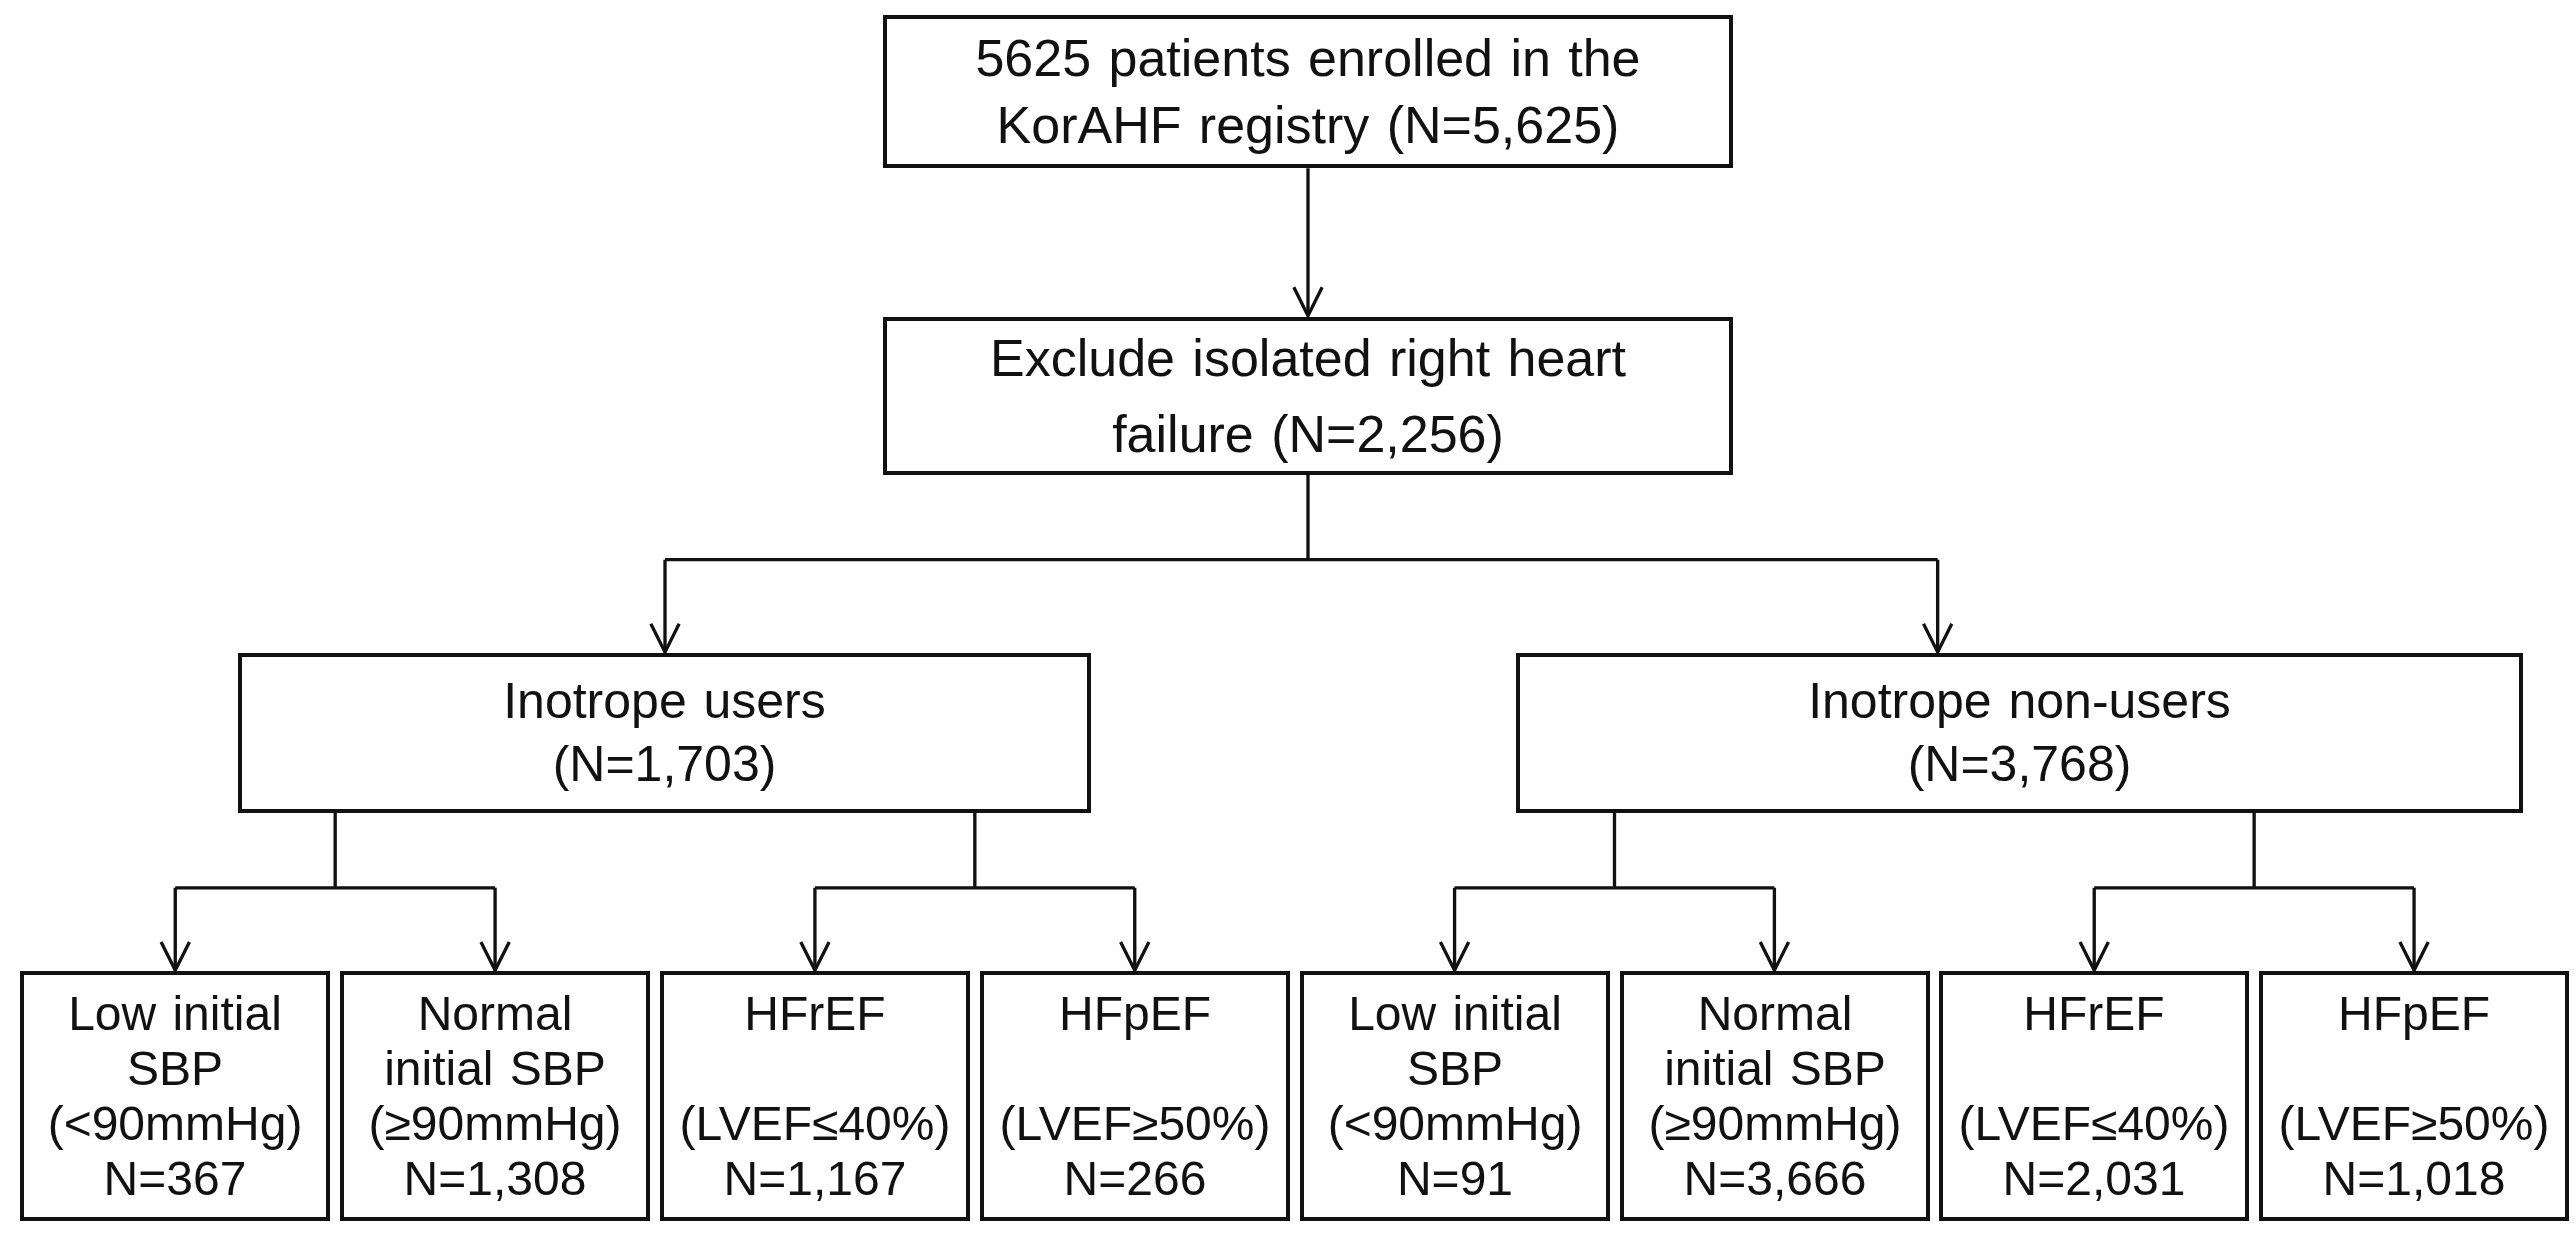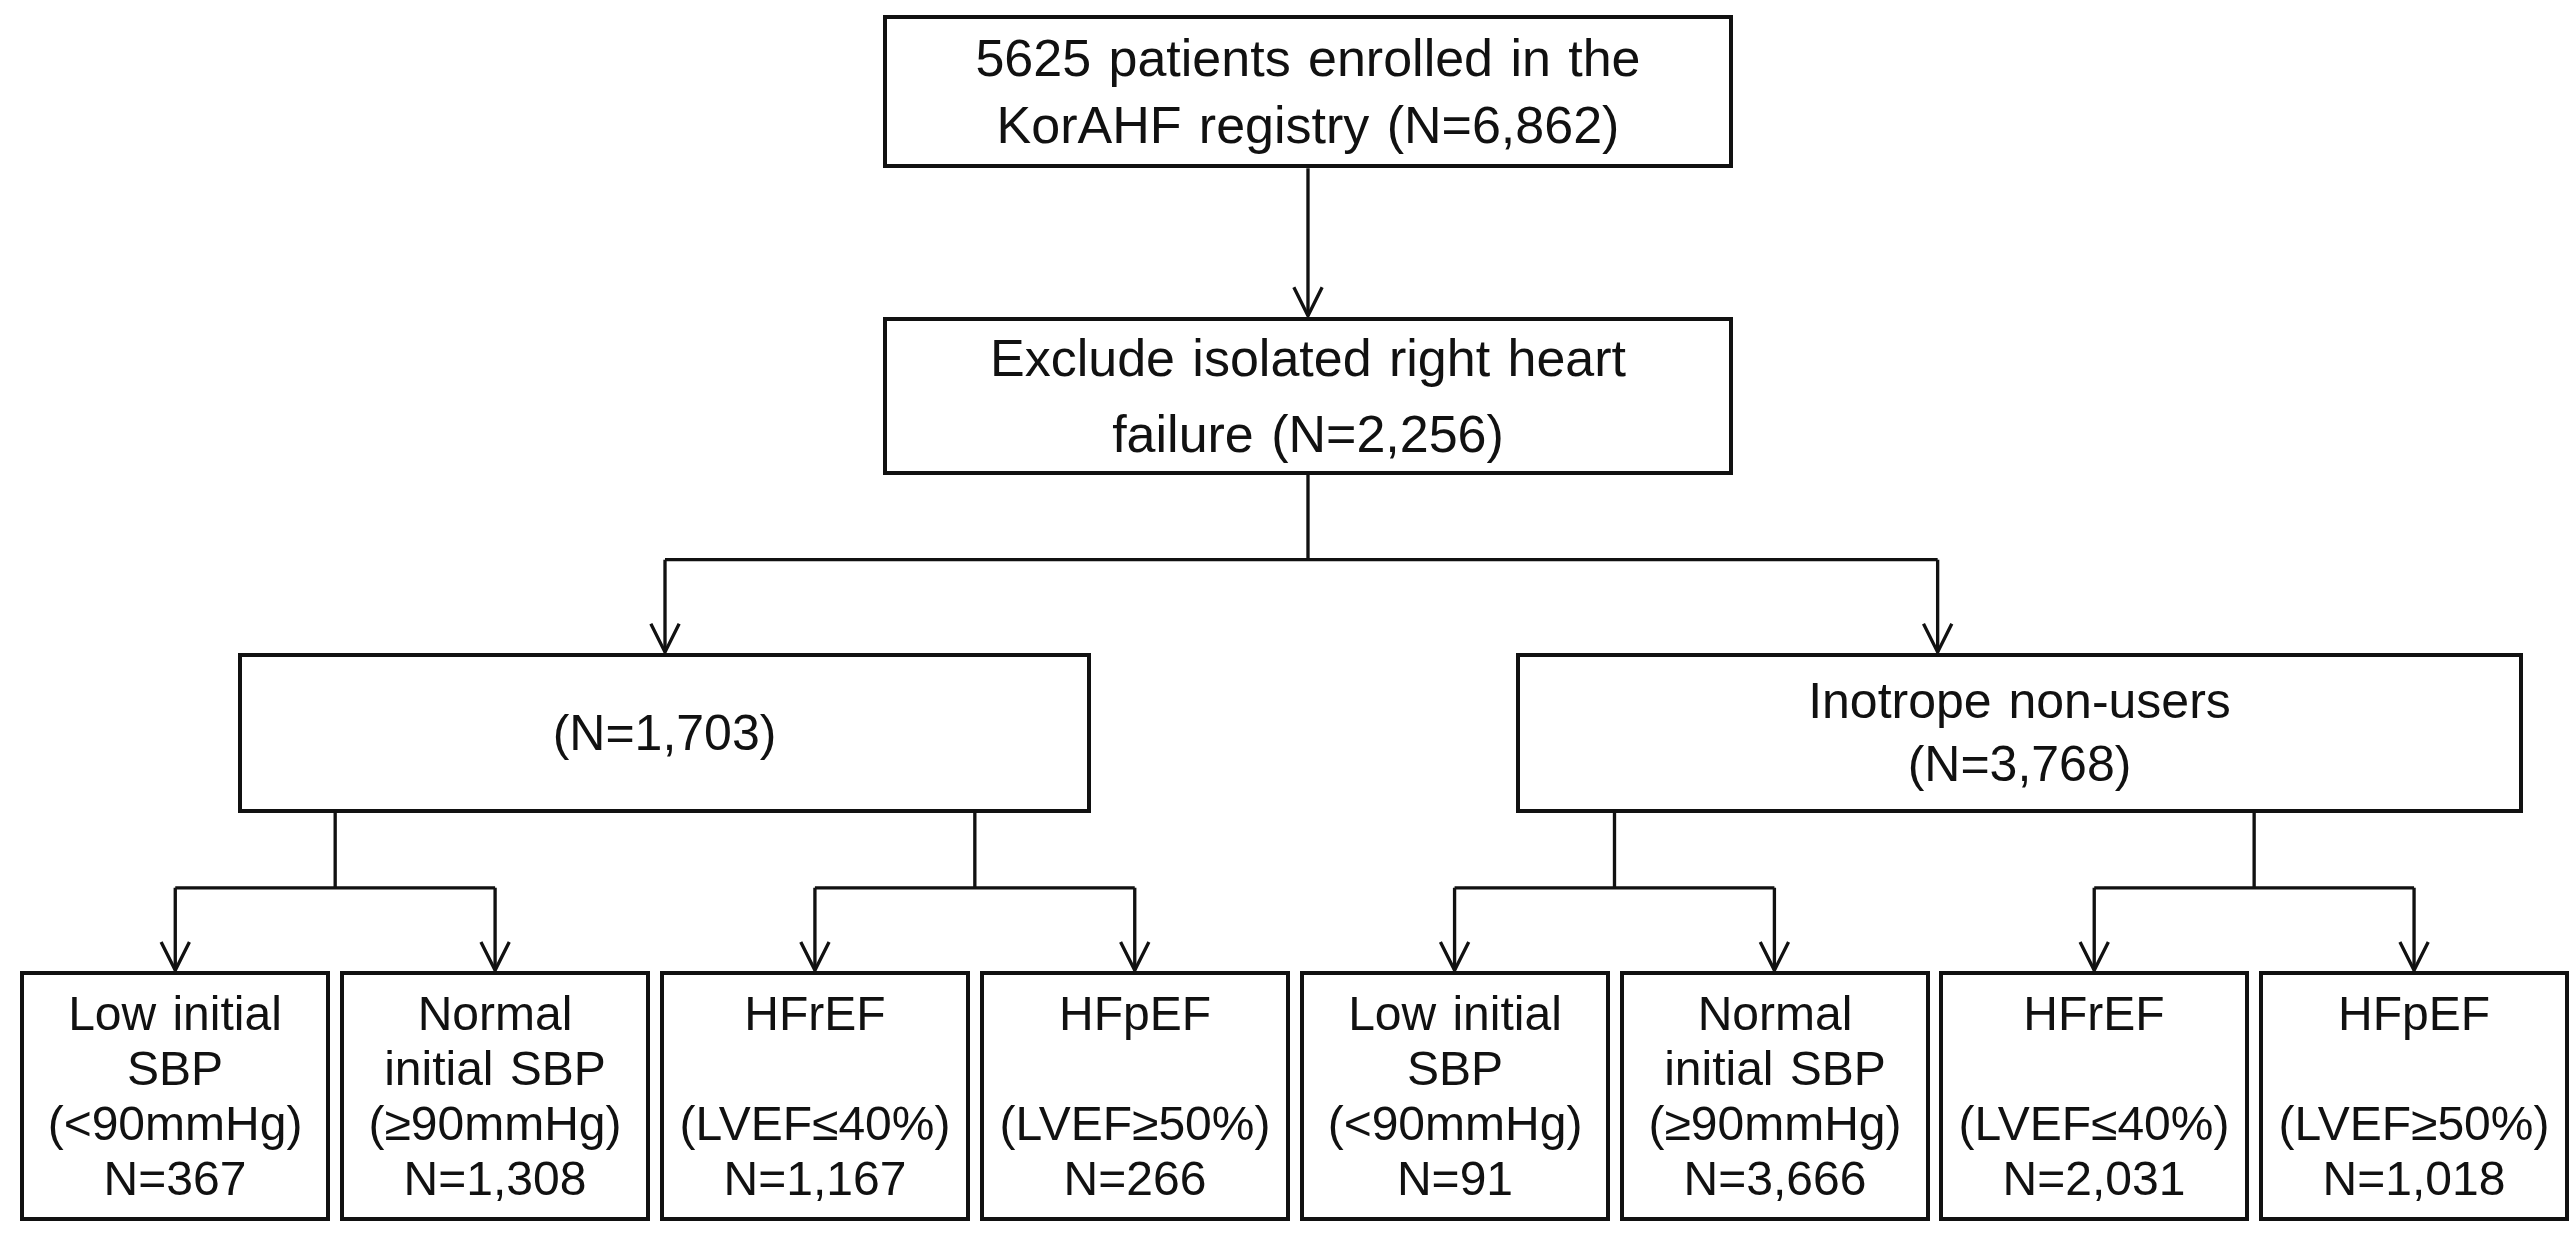--- a/index.html
+++ b/index.html
@@ -54,29 +54,30 @@
              M961 1131 L978 1165 L995 1131
              M1345 1131 L1362 1165 L1379 1131
              M1729 1131 L1746 1165 L1763 1131
              M2113 1131 L2130 1165 L2147 1131
              M2497 1131 L2514 1165 L2531 1131
              M2881 1131 L2898 1165 L2915 1131"></path>
   </svg>
 
   <div class="box lv12" style="left:883px;top:15px;width:850px;height:153px;">
     <div class="ln">5625 patients enrolled in the</div>
-    <div class="ln">KorAHF registry (N=6,862)</div>
+    <div class="ln">KorAHF registry (N=5,625)</div>
   </div>
 
   <div class="box lv12" style="left:883px;top:317px;width:850px;height:158px;gap:9px;">
     <div class="ln">Exclude isolated right heart</div>
     <div class="ln">failure (N=2,256)</div>
   </div>
 
   <div class="box lv3" style="left:238px;top:653px;width:853px;height:160px;">
+    <div class="ln">Inotrope users</div>
     <div class="ln">(N=1,703)</div>
   </div>
 
   <div class="box lv3" style="left:1516px;top:653px;width:1007px;height:160px;">
     <div class="ln">Inotrope non-users</div>
     <div class="ln">(N=3,768)</div>
   </div>
 
   <div class="box lv4" style="left:20px;top:971px;width:310px;height:250px;">
     <div class="ln">Low initial</div>

